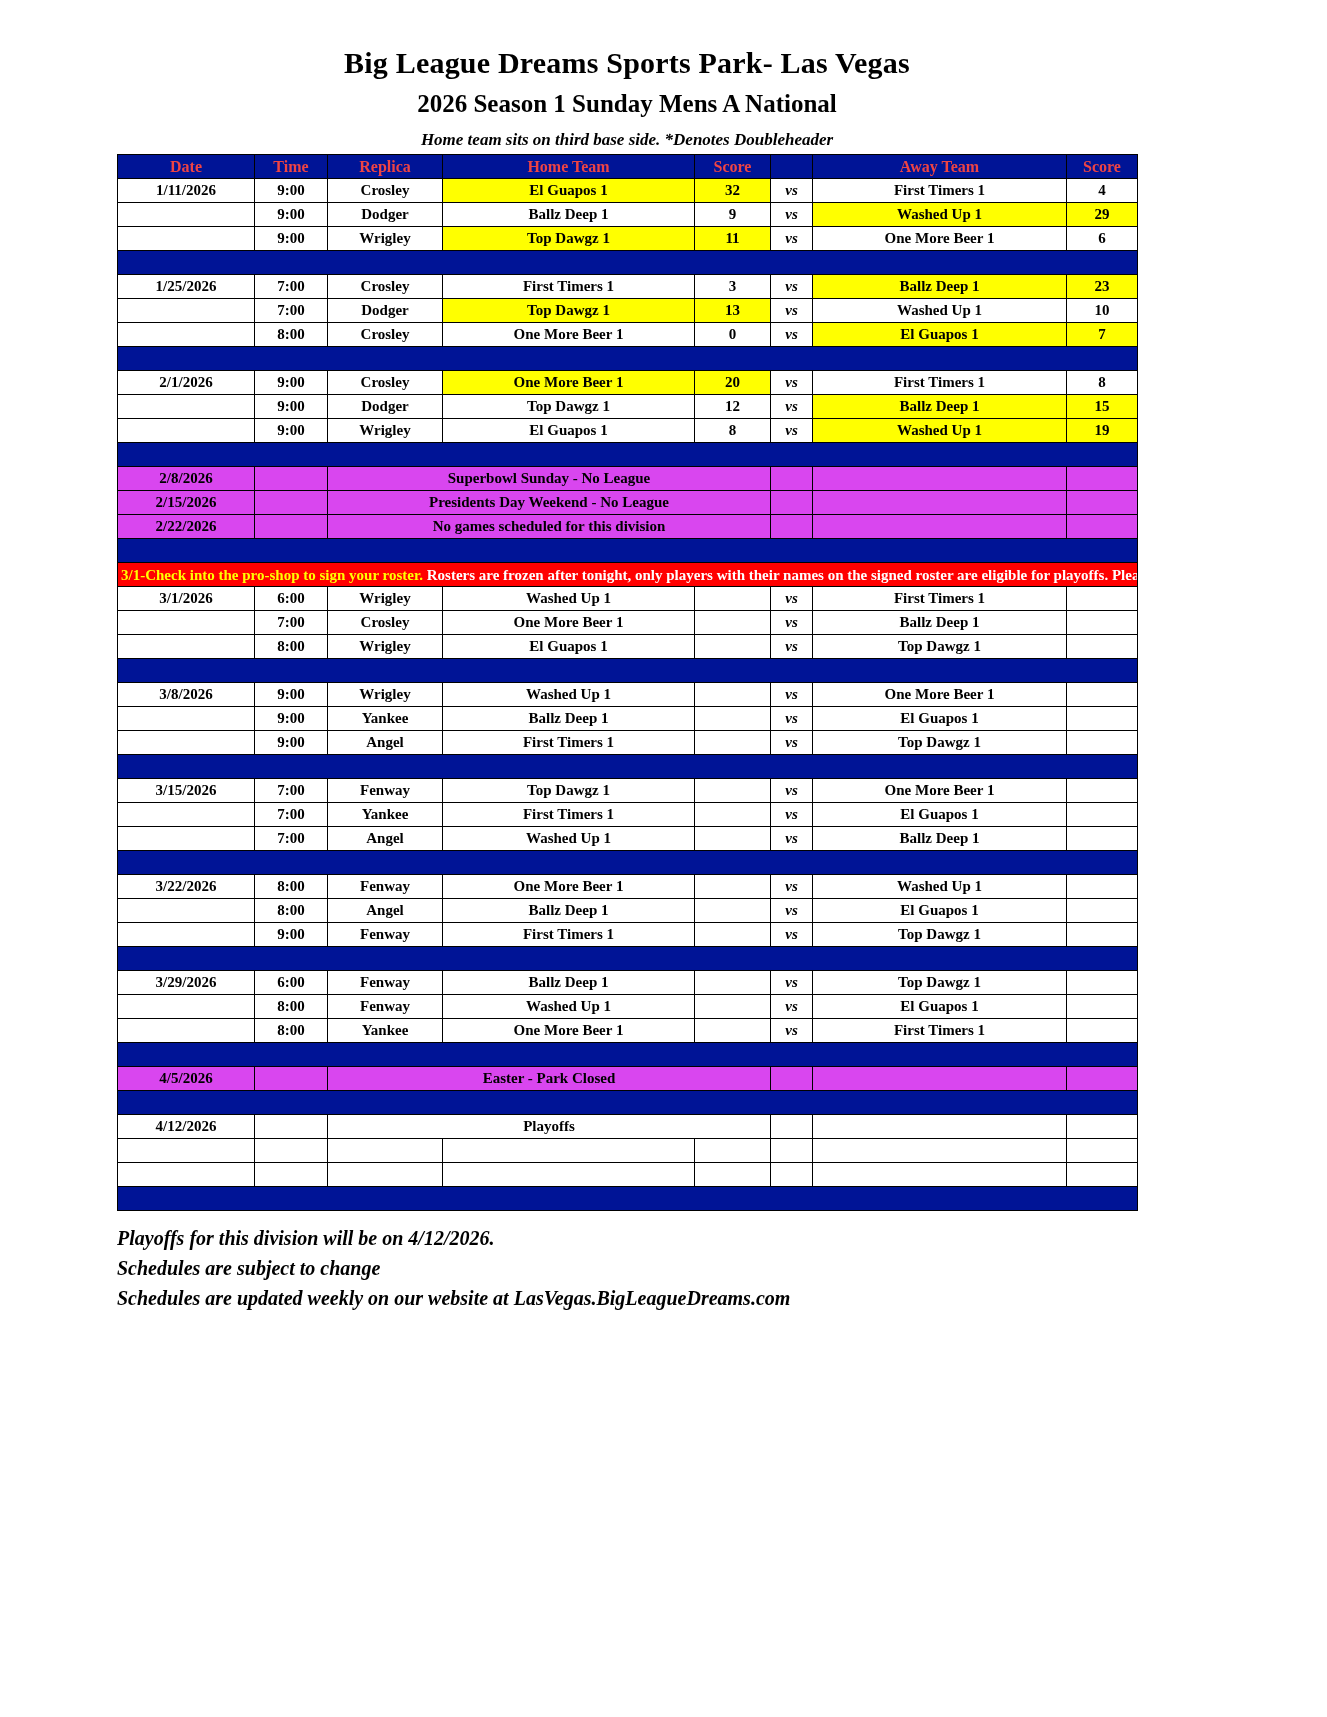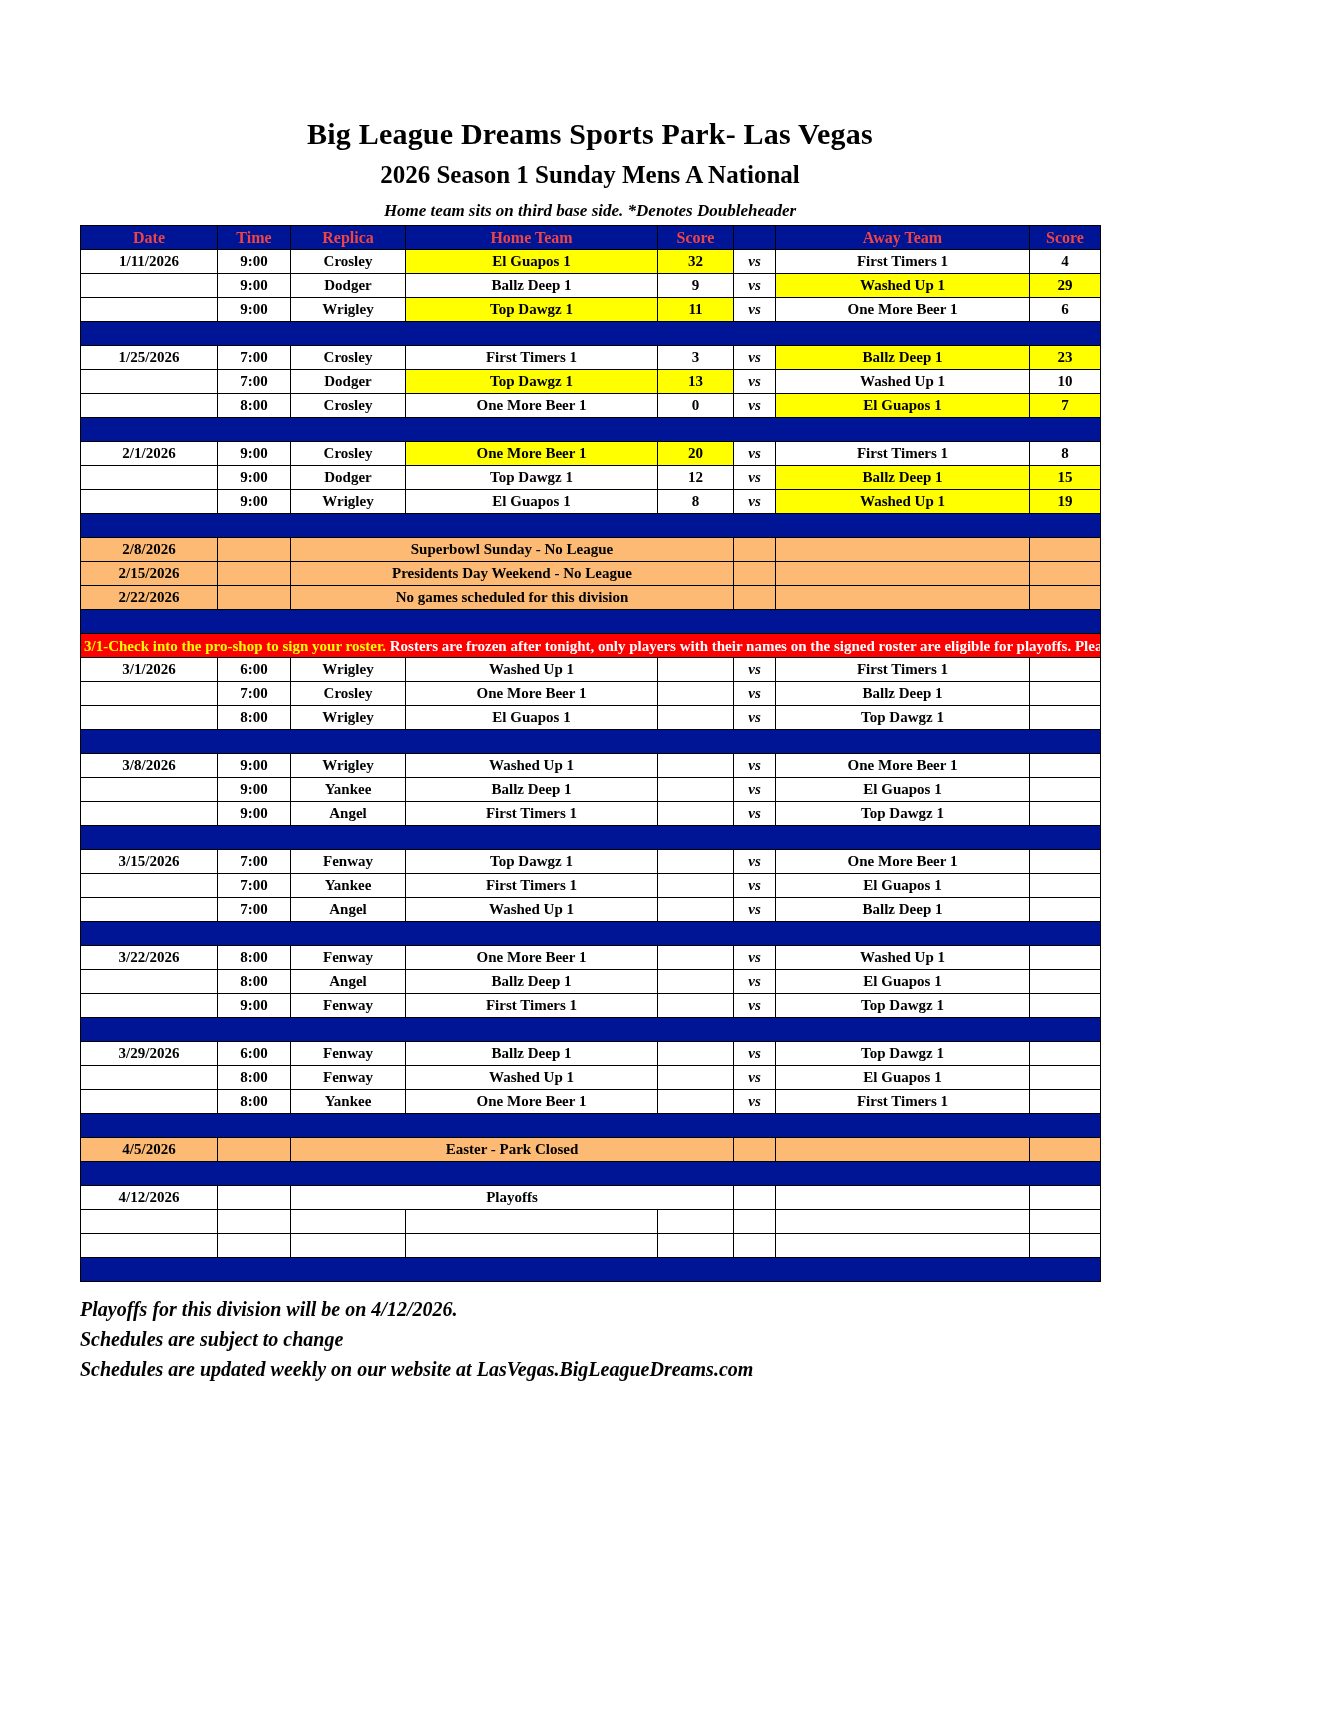--- a/index.html
+++ b/index.html
@@ -7,22 +7,22 @@
   body { font-family: "Liberation Serif", "DejaVu Serif", serif; color: #000; }
   .page {
     width: 1327px;
     height: 1717px;
     background: #ffffff;
     position: relative;
     overflow: hidden;
   }
   .content {
     width: 1020px;
-    margin-left: 80px;
-    padding-top: 117px;
+    margin-left: 117px;
+    padding-top: 46px;
   }
   .title {
     text-align: center;
     font-size: 30px;
     font-weight: bold;
     margin: 0 0 10px 0;
     letter-spacing: 0.2px;
   }
   .subtitle {
     text-align: center;
@@ -56,21 +56,21 @@
   table.schedule th {
     background: #001496;
     color: #ef4444;
     font-size: 16px;
     border-color: #000;
   }
   td.sep {
     background: #001496;
     height: 24px;
   }
-  tr.gray td { background: #fdba74; }
+  tr.gray td { background: #d946ef; }
   td.win { background: #FFFF00; }
   td.vs { font-style: italic; font-size: 13px; }
   td.alert {
     background: #FF0000;
     color: #ffffff;
     height: 48px;
     font-size: 15.5px;
     line-height: 22px;
     white-space: normal;
     padding: 2px 12px;

